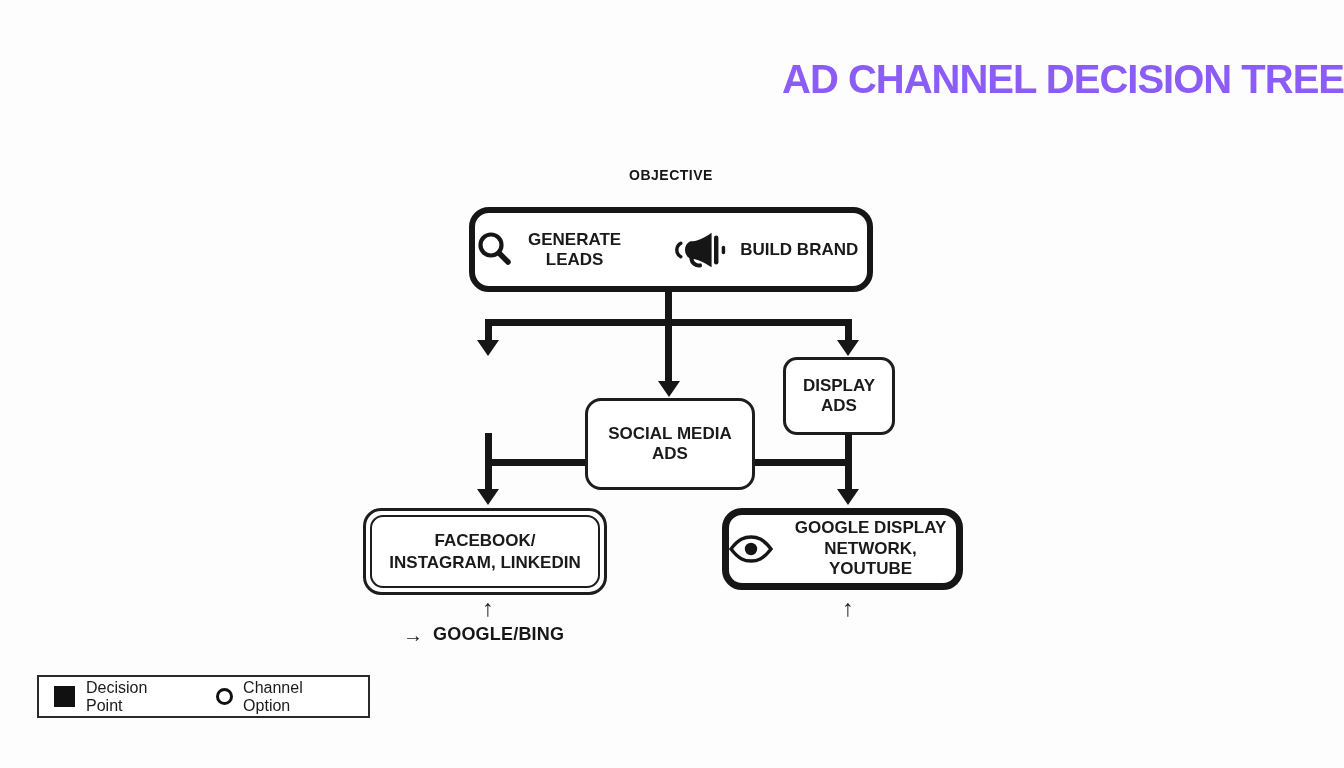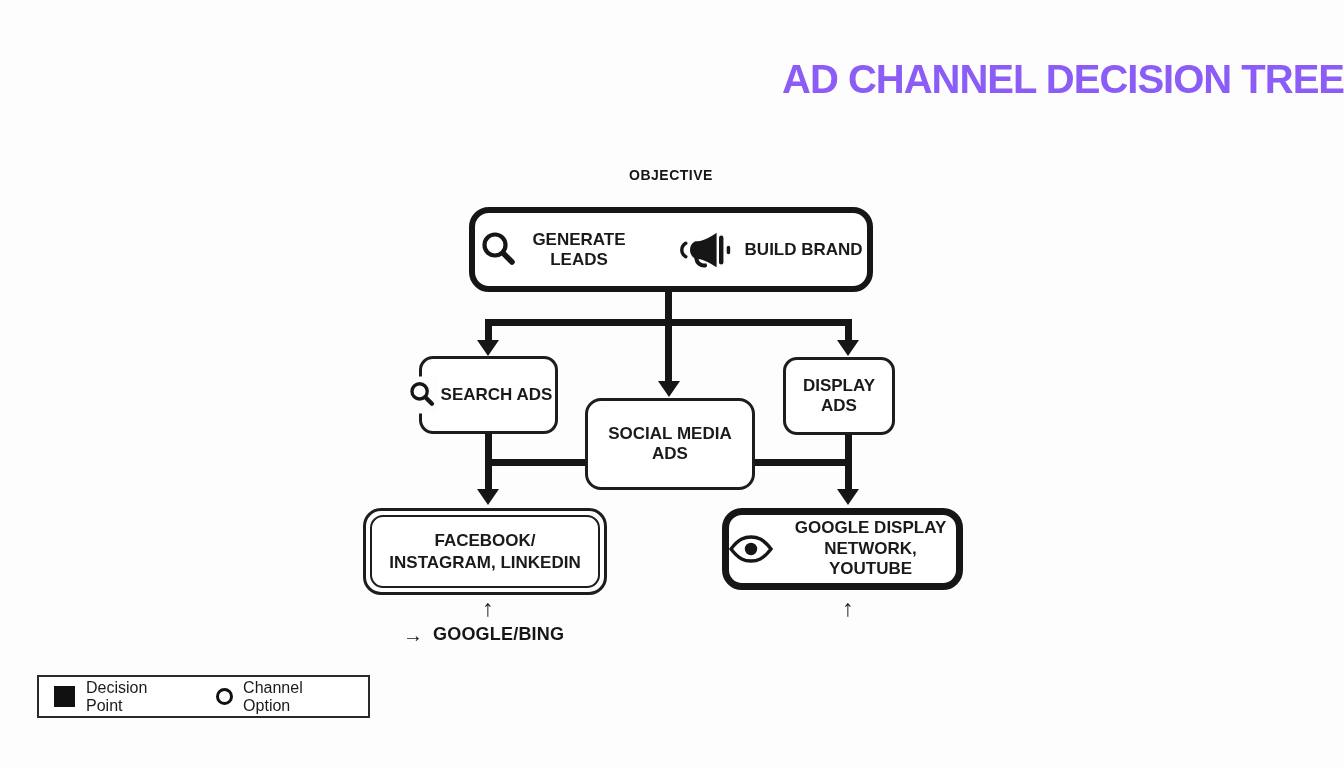--- a/index.html
+++ b/index.html
@@ -26,21 +26,21 @@
     position:absolute;top:167px;left:521px;width:300px;
     text-align:center;font-size:14px;font-weight:700;letter-spacing:0.5px;
   }
   .label{white-space:pre-line;font-weight:700;color:#1a1a1a;}
 
   
   .box{position:absolute;background:#fff;}
   .root-box{
     left:469px;top:207px;width:404px;height:85px;
     border:6px solid var(--ink);border-radius:20px;
-    display:flex;align-items:center;justify-content:center;gap:54px;
+    display:flex;align-items:center;gap:54px;
   }
   .opt{display:flex;align-items:center;gap:13px;}
   .opt .label{font-size:17px;line-height:1.15;text-align:center;}
 
   .channel{border:3px solid #1d1d1d;display:flex;align-items:center;justify-content:center;}
   .channel .label{font-size:17px;line-height:1.2;text-align:center;}
   .search-box{left:419px;top:356px;width:139px;height:78px;border-radius:14px;}
   .search-box .label{padding-left:16px;}
   .search-box .edge-icon{
     position:absolute;left:-15px;top:50%;transform:translateY(-50%);
@@ -132,29 +132,20 @@
   </div>
 
   <div class="line" style="left:665px;top:292px;width:7px;height:90px;"></div>
   <div class="line" style="left:485px;top:319px;width:367px;height:7px;"></div>
   <div class="line" style="left:485px;top:319px;width:7px;height:22px;"></div>
   <div class="arrow-down" style="left:477px;top:340px;"></div>
   <div class="line" style="left:845px;top:319px;width:7px;height:22px;"></div>
   <div class="arrow-down" style="left:837px;top:340px;"></div>
   <div class="arrow-down" style="left:658px;top:381px;"></div>
 
-  <div class="box channel search-box">
-    <span class="edge-icon">
-      <svg width="29" height="29" viewBox="0 0 40 40">
-        <circle cx="16" cy="15" r="10.5" fill="none" stroke="#161616" stroke-width="4.6"></circle>
-        <line x1="24" y1="23" x2="33" y2="32" stroke="#161616" stroke-width="6" stroke-linecap="round"></line>
-      </svg>
-    </span>
-    <span class="label">SEARCH ADS</span>
-  </div>
 
   <div class="box channel social-box">
     <span class="label">SOCIAL MEDIA
 ADS</span>
   </div>
 
   <div class="box channel display-box">
     <span class="label">DISPLAY ADS</span>
   </div>
 

